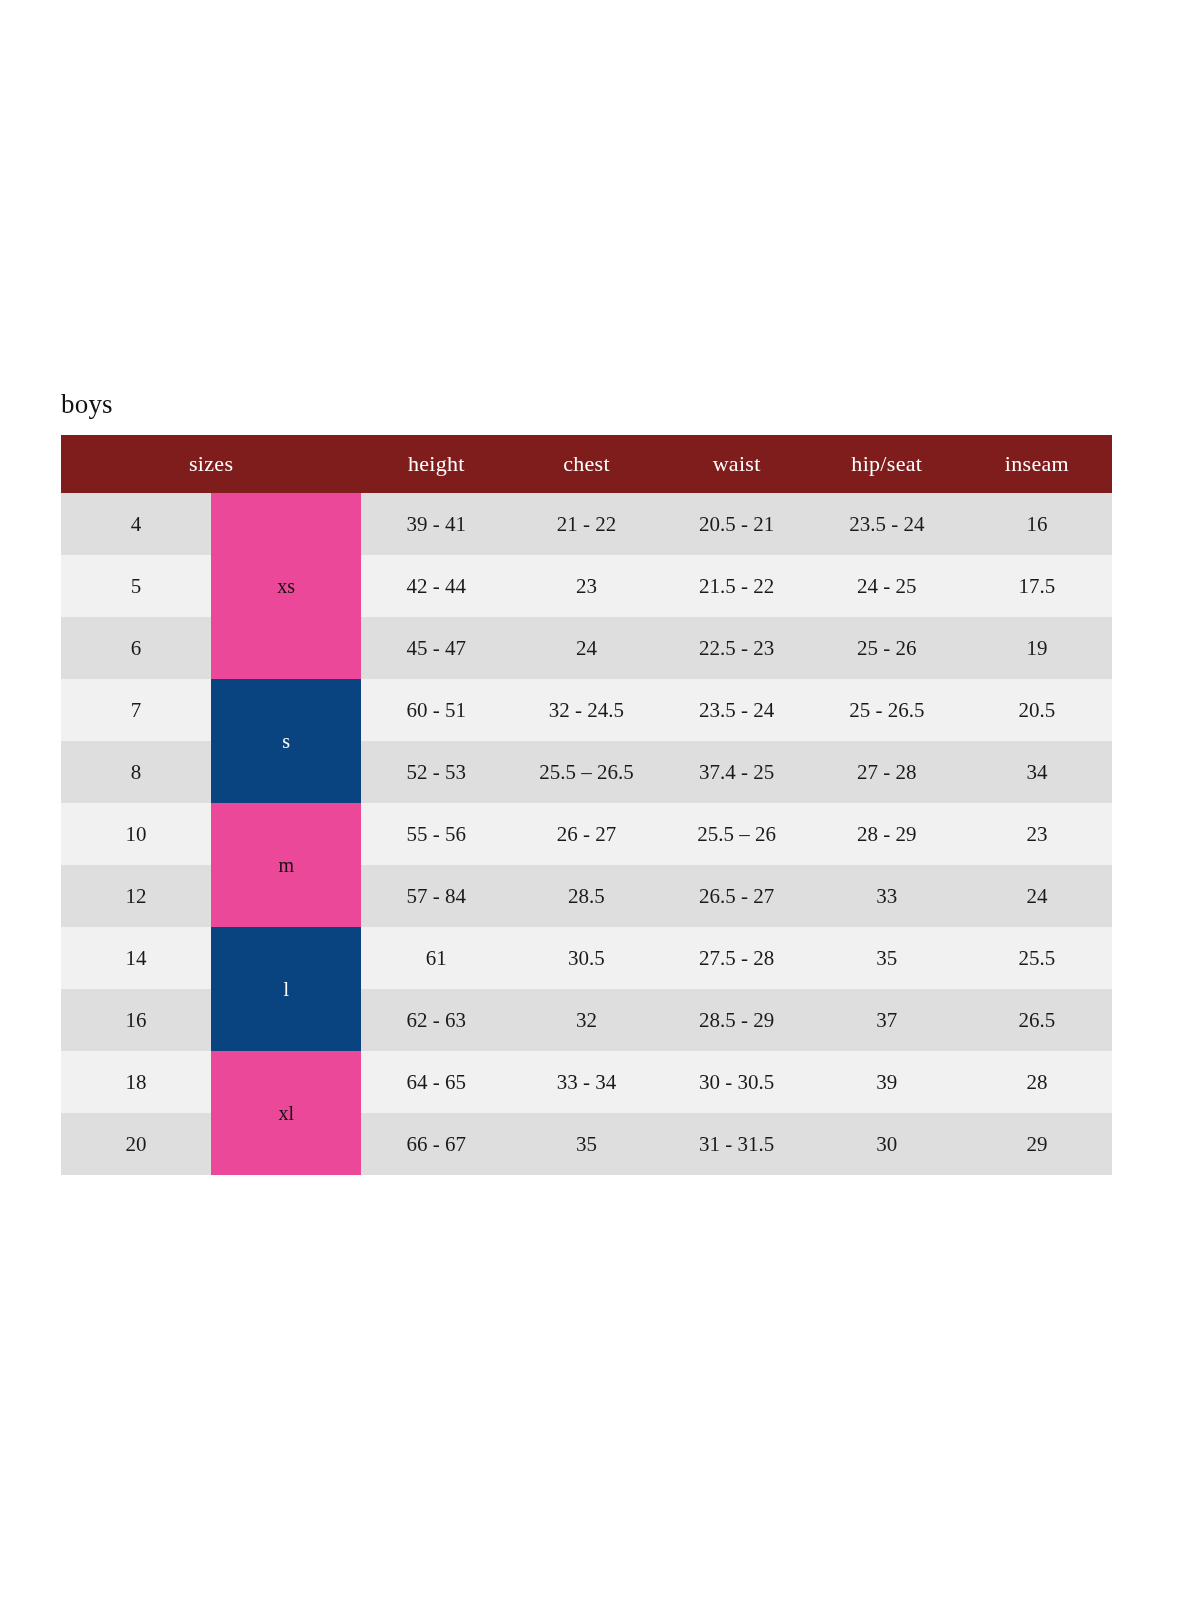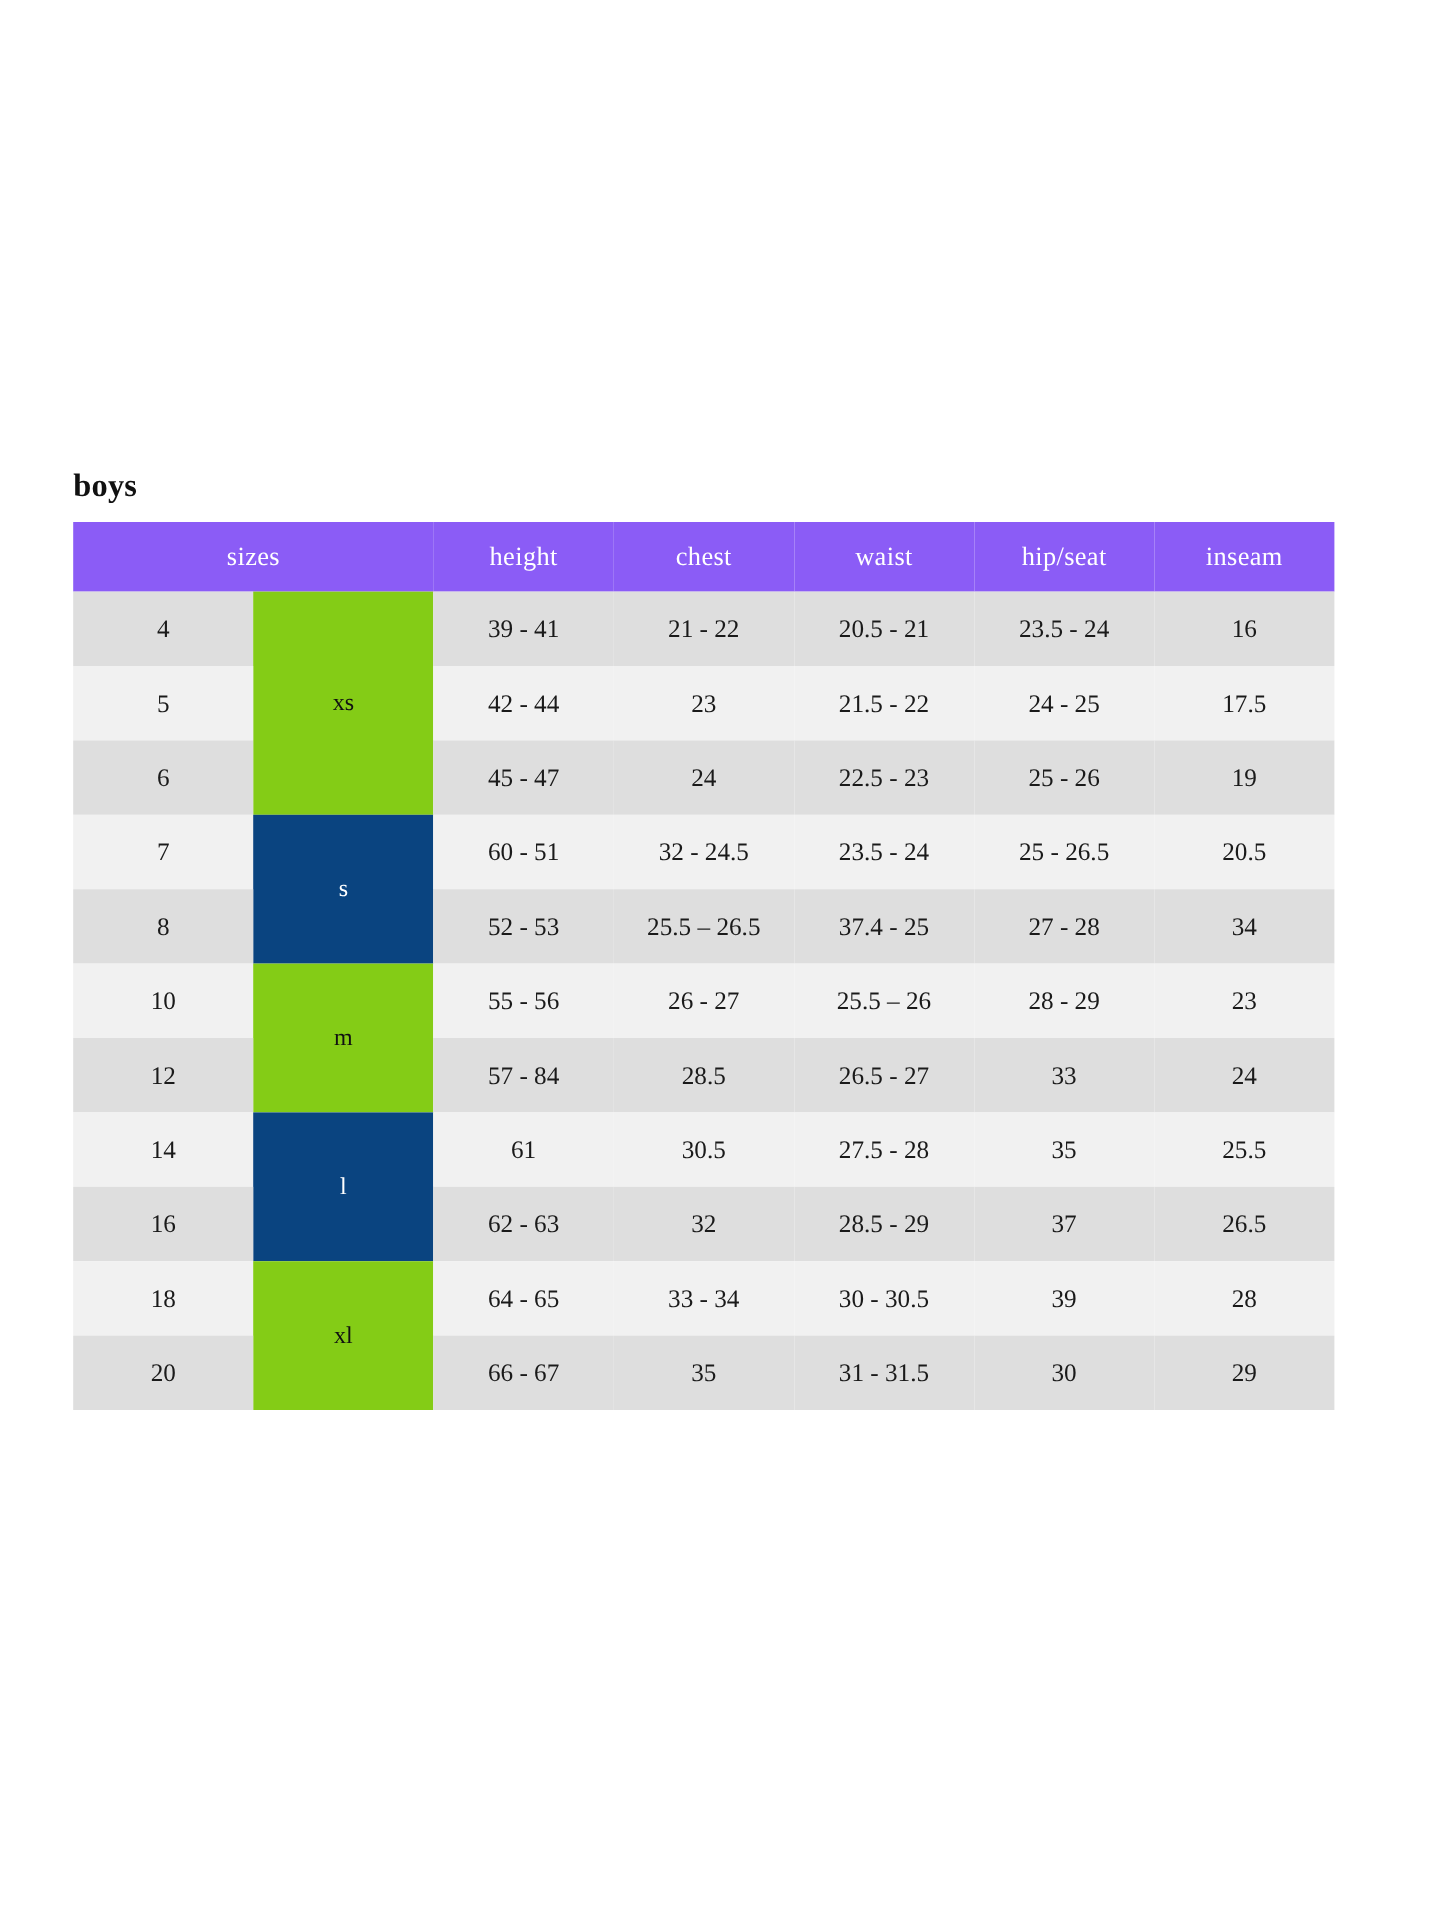--- a/index.html
+++ b/index.html
@@ -23,41 +23,40 @@
     height: 1600px;
   }
   .title {
     position: absolute;
     left: 61px;
     top: 388px;
     font-size: 27px;
     line-height: 32px;
     color: #111111;
     letter-spacing: 0.2px;
-    font-weight: bold;
   }
   table.size-table {
     position: absolute;
     left: 61px;
     top: 435px;
     width: 1051px;
     border-collapse: collapse;
     table-layout: fixed;
     font-size: 21px;
   }
   table.size-table th,
   table.size-table td {
     border: none;
     text-align: center;
     vertical-align: middle;
     padding: 0;
     font-weight: normal;
   }
   thead th {
-    background: #8b5cf6;
+    background: #7f1d1d;
     color: #ffffff;
     height: 58px;
     font-size: 22px;
     letter-spacing: 0.3px;
   }
   tbody tr {
     height: 62px;
   }
   td.size-num {
     width: 138px;
@@ -80,21 +79,21 @@
   .row-light td.val,
   .row-light td.val-last {
     background: #f1f1f1;
   }
   .row-dark td.size-num,
   .row-dark td.val,
   .row-dark td.val-last {
     background: #dedede;
   }
   td.group-light {
-    background: #84cc16;
+    background: #ec4899;
     color: #111111;
   }
   td.group-dark {
     background: #0a4480;
     color: #ffffff;
   }
 </style>
 </head>
 <body>
 

